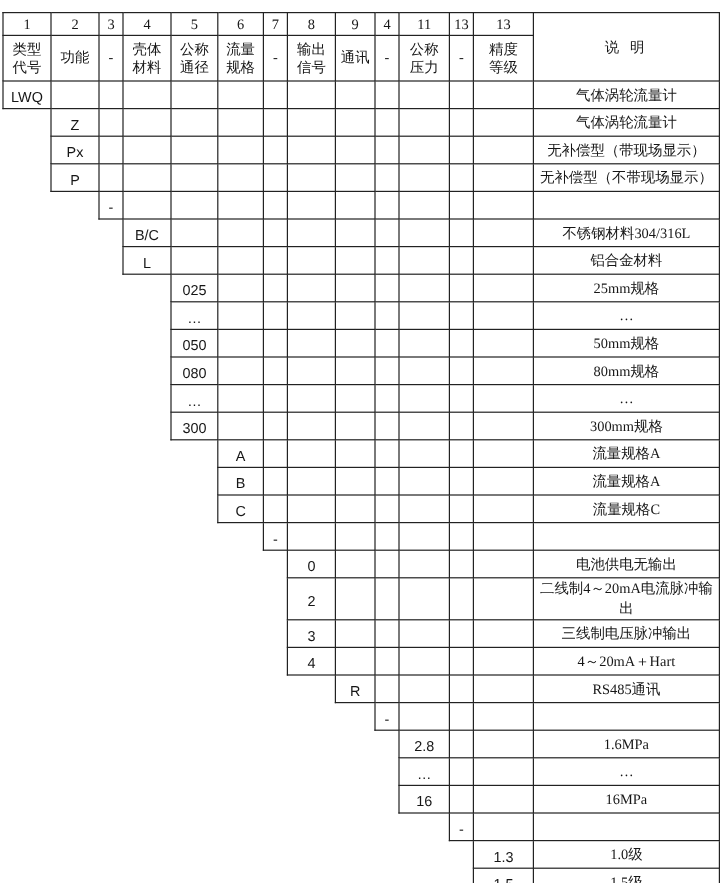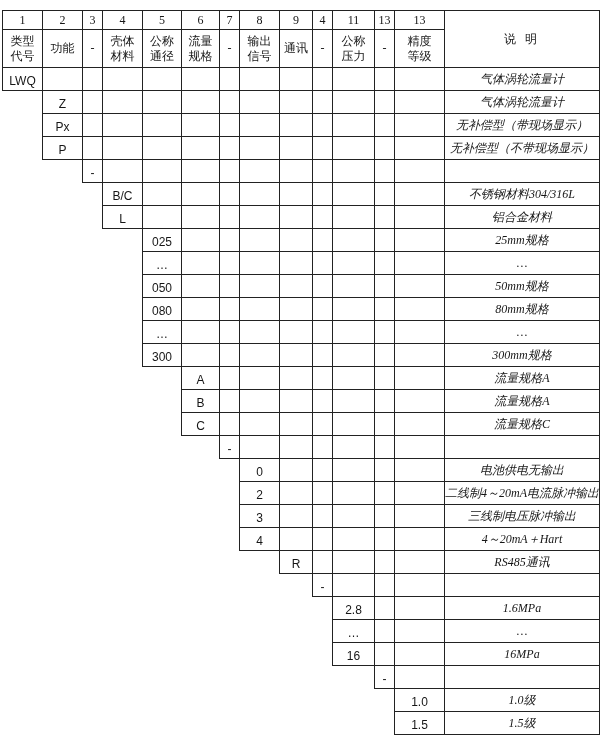--- a/index.html
+++ b/index.html
@@ -25,21 +25,21 @@
     overflow: hidden;
     color: var(--ink);
   }
   .b { border: 1px solid var(--line); }
   .blank { border: none; background: #ffffff; }
   tr.num-row th { height: 19px; font-size: 12px; }
   tr.label-row th { height: 38px; font-size: 12px; line-height: 1.25; white-space: pre-line; }
   th.desc-head { font-size: 13px; letter-spacing: 3px; font-family: Liberation Serif, serif; }
   tbody tr { height: 23px; }
   td.code { font-size: 12px; padding-top: 3px; font-family: Liberation Sans, sans-serif; }
-  td.desc { font-size: 12px; font-style: italic; }
+  td.desc { font-size: 12px; }
 </style>
 </head>
 <body>
 
 <div class="page">
   <table class="model-table">
     <colgroup>
         <col style="width: 40px;">
         <col style="width: 40px;">
         <col style="width: 20px;">
@@ -407,21 +407,21 @@
           <td class="b desc">16MPa</td>
         </tr>
         <tr>
           <td class="blank" colspan="11"></td>
           <td class="b code">-</td>
           <td class="b empty"></td>
           <td class="b desc"></td>
         </tr>
         <tr>
           <td class="blank" colspan="12"></td>
-          <td class="b code">1.0</td>
+          <td class="b code">1.3</td>
           <td class="b desc">1.0级</td>
         </tr>
         <tr>
           <td class="blank" colspan="12"></td>
           <td class="b code">1.5</td>
           <td class="b desc">1.5级</td>
         </tr>
       </tbody>
   </table>
 </div>

